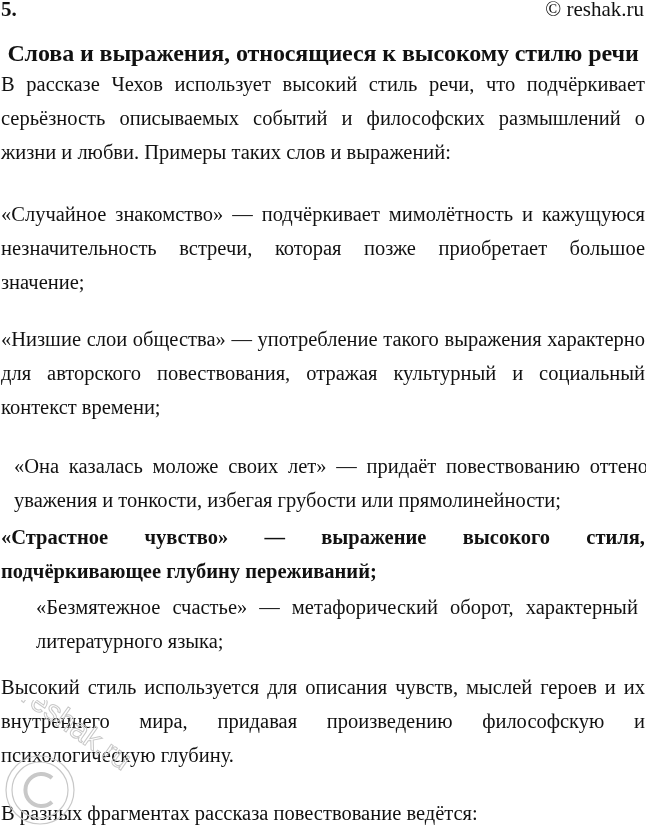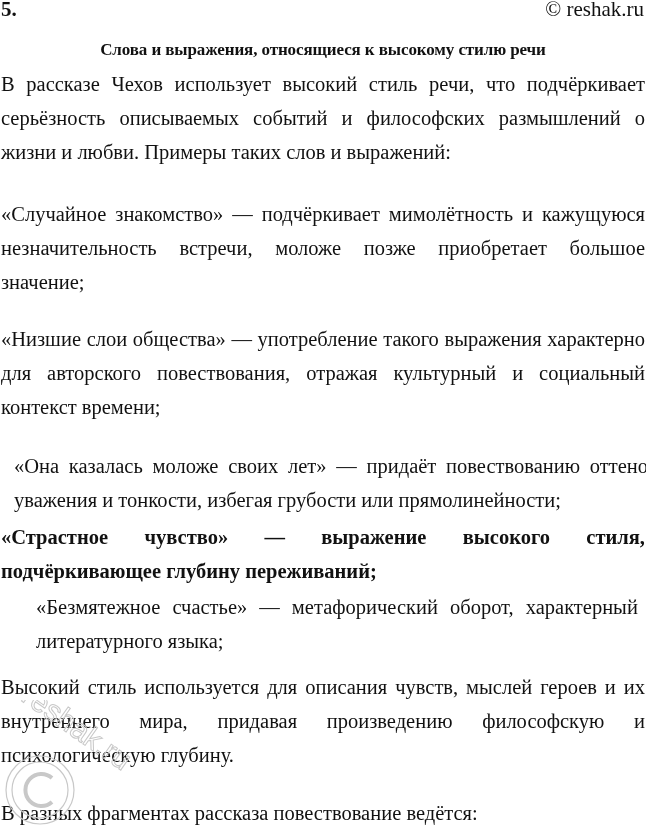--- a/index.html
+++ b/index.html
@@ -27,21 +27,21 @@
       right: 2px;
       top: -3px;
       font-size: 21px;
     }
     .title {
       position: absolute;
       left: 0;
       right: 0;
       top: 40px;
       text-align: center;
-      font-size: 17px;
+      font-size: 24px;
       font-weight: bold;
       letter-spacing: -0.1px;
     }
     .para {
       position: absolute;
       left: 1px;
       width: 644px;
       font-size: 20.5px;
       line-height: 34px;
       text-align: justify;
@@ -59,21 +59,21 @@
 </head>
 <body>
 
 <div>
   <div class="header-num">5.</div>
   <div class="header-copy">© reshak.ru</div>
 
   <div class="title">Слова и выражения, относящиеся к высокому стилю речи</div>
 
   <p class="para" style="top:67px;margin:0;">В рассказе Чехов использует высокий стиль речи, что подчёркивает серьёзность описываемых событий и философских размышлений о жизни и любви. Примеры таких слов и выражений:</p>
-  <p class="para" style="top:197px;margin:0;">«Случайное знакомство» — подчёркивает мимолётность и кажущуюся незначительность встречи, моложе позже приобретает большое значение;</p>
+  <p class="para" style="top:197px;margin:0;">«Случайное знакомство» — подчёркивает мимолётность и кажущуюся незначительность встречи, которая позже приобретает большое значение;</p>
   <p class="para" style="top:322px;margin:0;">«Низшие слои общества» — употребление такого выражения характерно для авторского повествования, отражая культурный и социальный контекст времени;</p>
   <p class="para" style="top:449px;margin:0;padding-left:13px;">«Она казалась моложе своих лет» — придаёт повествованию оттенок уважения и тонкости, избегая грубости или прямолинейности;</p>
   <p class="para" style="top:520px;margin:0;font-weight:bold;">«Страстное чувство» — выражение высокого стиля, подчёркивающее глубину переживаний;</p>
   <p class="para" style="top:590px;margin:0;padding-left:35px;">«Безмятежное счастье» — метафорический оборот, характерный для литературного языка;</p>
   <p class="para" style="top:670px;margin:0;">Высокий стиль используется для описания чувств, мыслей героев и их внутреннего мира, придавая произведению философскую и психологическую глубину.</p>
   <p class="para" style="top:796px;margin:0;">В разных фрагментах рассказа повествование ведётся:</p>
 
   <svg class="watermark" viewBox="0 0 140 134">
     <g fill="none" stroke="#c8c8c8" stroke-width="1.2">
       <circle cx="40" cy="90" r="34"></circle>

